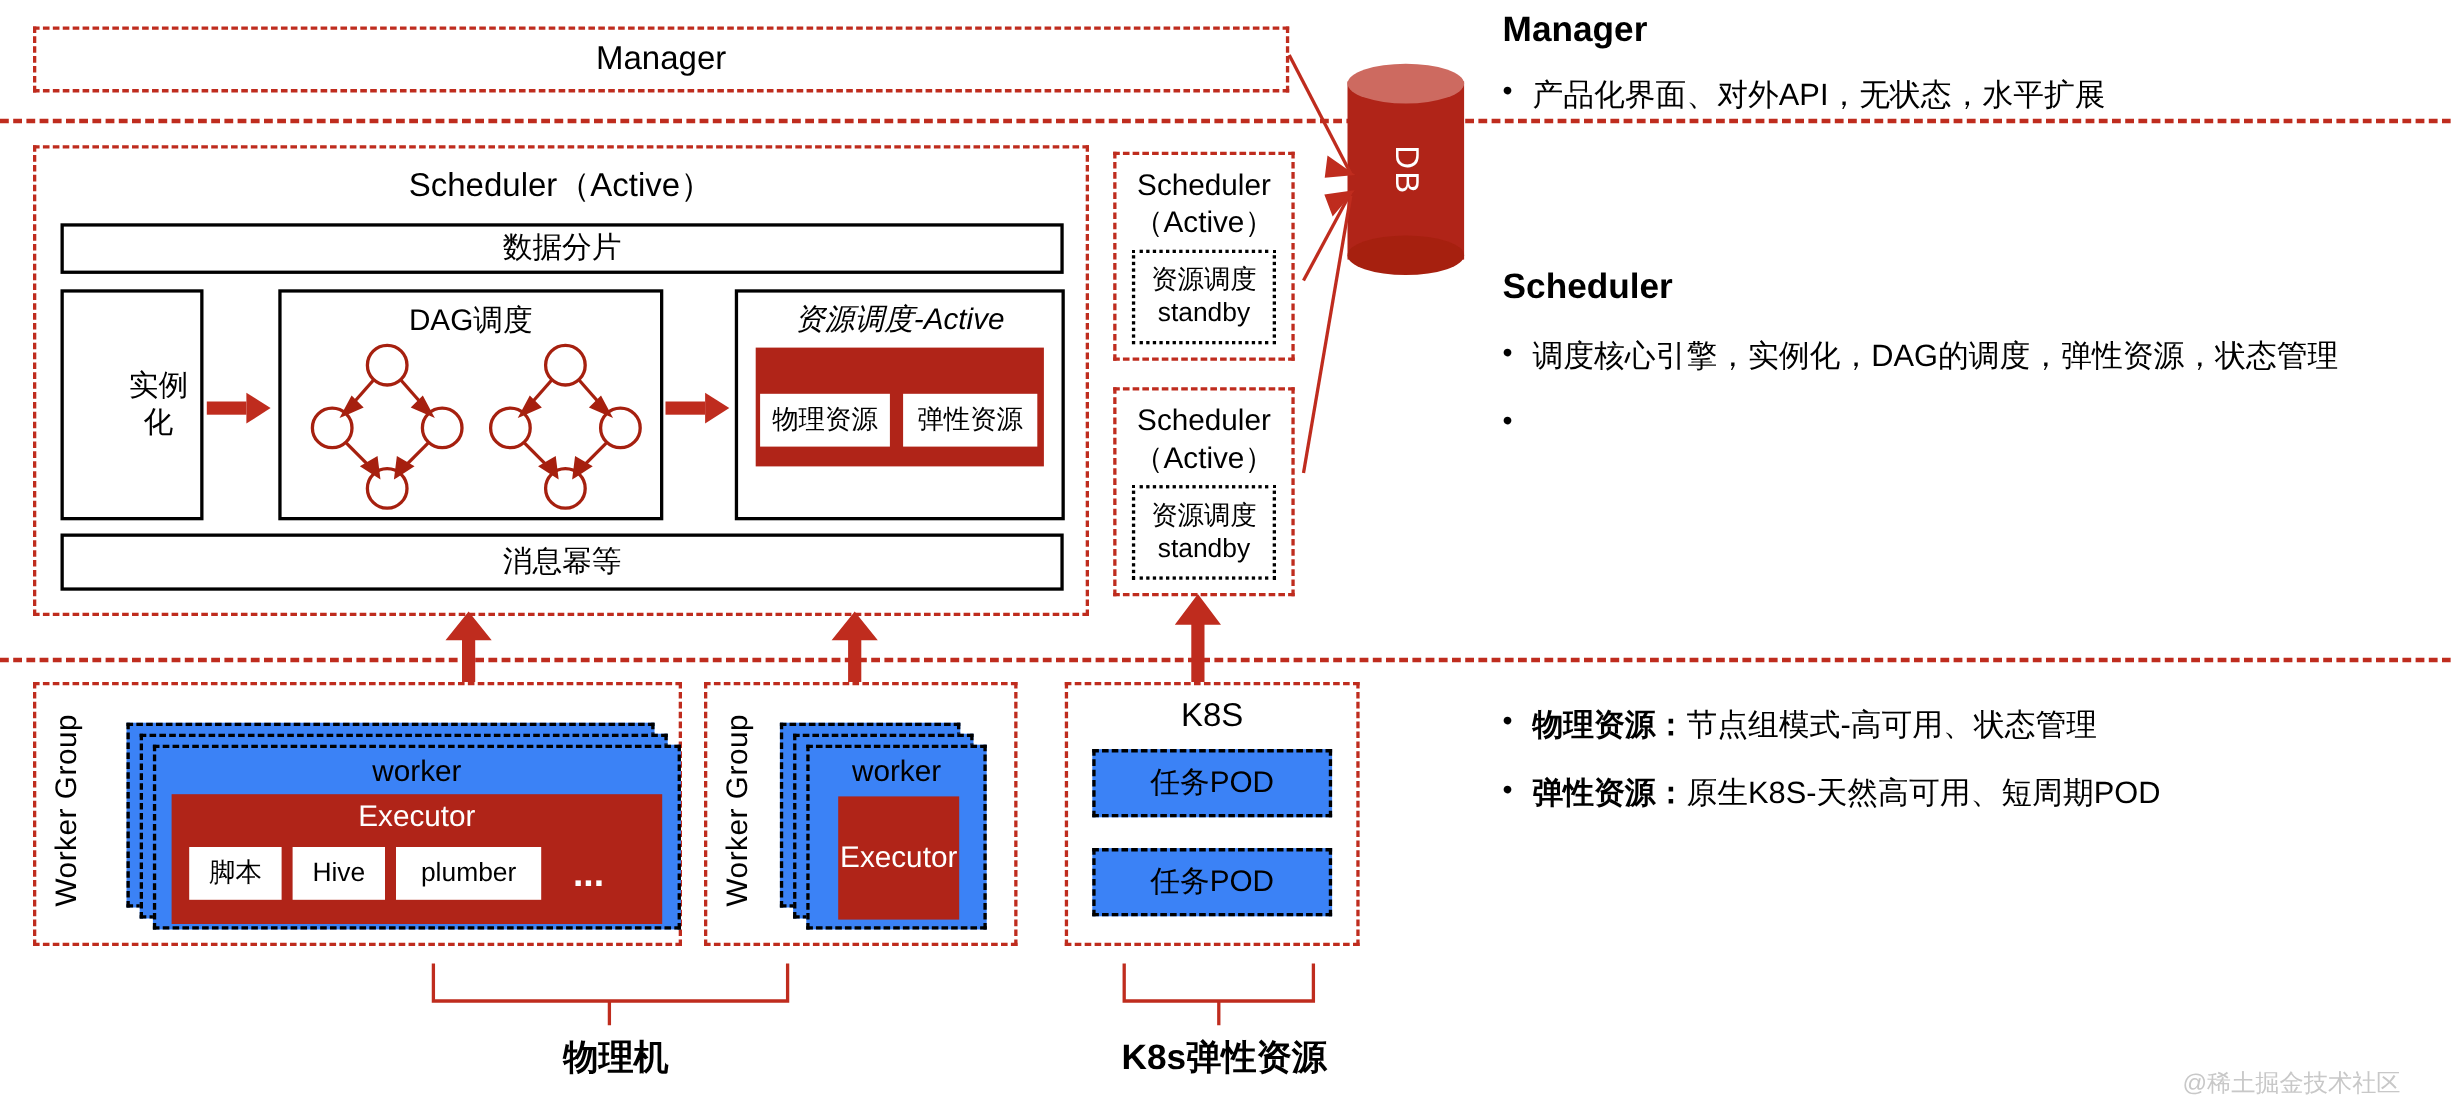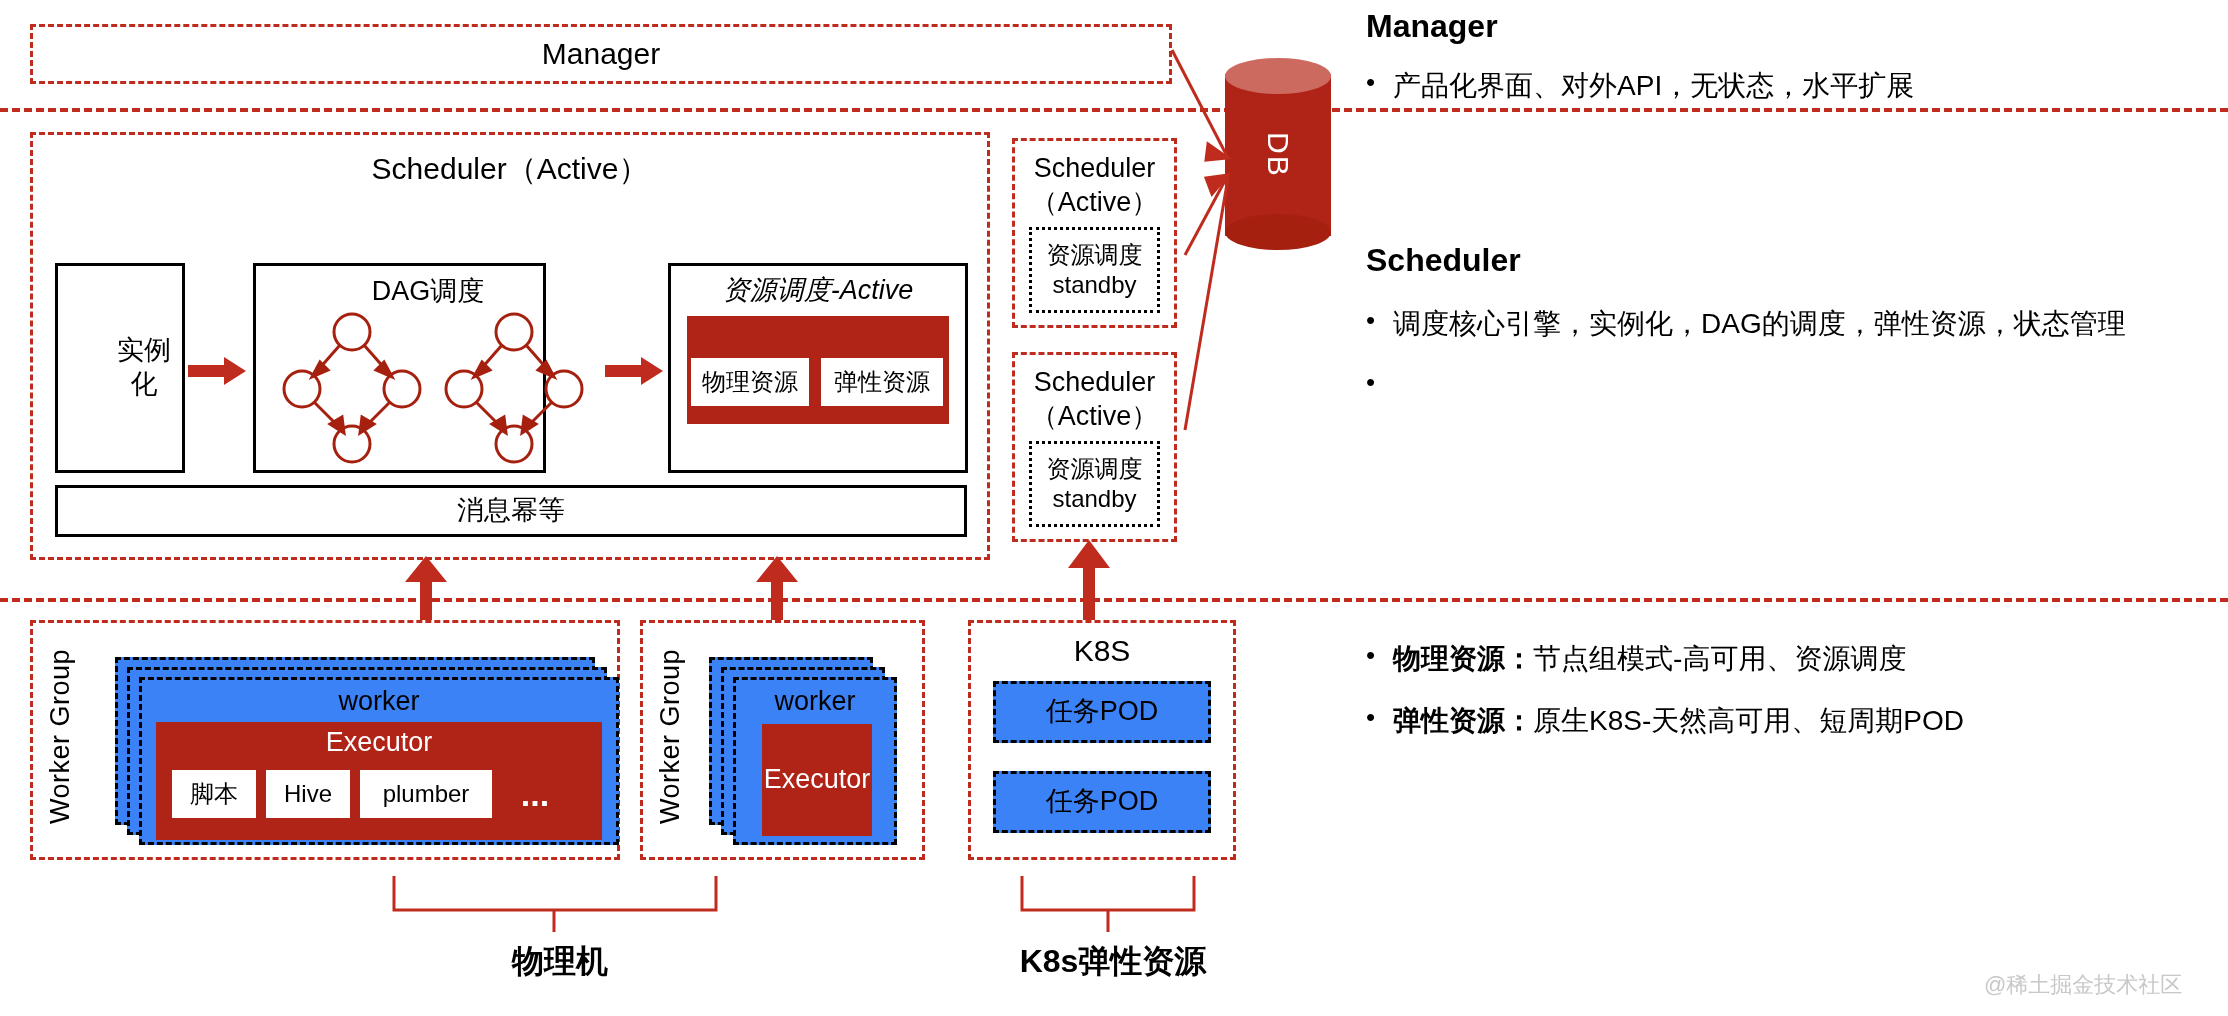--- a/index.html
+++ b/index.html
@@ -76,33 +76,36 @@
     <polygon points="1228,175 1206,178 1212,194"></polygon>
     <line x1="1185" y1="430" x2="1228" y2="178"></line>
   </g>
 </svg>
 
 <div class="abs redbox" style="left:30px;top:132px;width:960px;height:428px;">
   <div class="abs ctr" style="left:0;top:12px;width:954px;height:44px;">
     <span class="lbl-lg">Scheduler（Active）</span>
   </div>
 
+  <div class="abs blackbox ctr" style="left:22px;top:68px;width:912px;height:46px;">
+    <span class="lbl">数据分片</span>
+  </div>
 
   <div class="abs blackbox ctr" style="left:22px;top:128px;width:130px;height:210px;padding-left:48px;">
     <span class="lbl">实例化</span>
   </div>
 
   <svg style="left:155px;top:222px;width:60px;height:30px;">
     <g fill="#BF2C1E">
       <rect x="0" y="8" width="36" height="12"></rect>
       <polygon points="36,0 58,14 36,28"></polygon>
     </g>
   </svg>
 
-  <div class="abs blackbox" style="left:220px;top:128px;width:293px;height:210px;">
+  <div class="abs blackbox" style="left:220px;top:128px;width:350px;height:210px;">
     <div class="abs ctr" style="left:0;top:8px;width:344px;height:36px;">
       <span class="lbl">DAG调度</span>
     </div>
     <svg style="left:18px;top:48px;width:160px;height:150px;">
       <g stroke="#A6200F" stroke-width="3" fill="none">
         <circle cx="78" cy="18" r="18"></circle>
           <circle cx="28" cy="75" r="18"></circle>
         <circle cx="128" cy="75" r="18"></circle>
           <circle cx="78" cy="130" r="18"></circle>
       </g>
@@ -297,21 +300,21 @@
   </div>
   <div class="rbullet">
     <span class="dot">•</span>
   </div>
 </div>
 
 <div class="abs" style="left:1366px;top:640px;width:840px;height:180px;">
   <div class="rbullet" style="margin-bottom:24px;">
     <span class="dot">•</span>
     <span>
-      <span class="bold">物理资源：</span><span>节点组模式-高可用、资源调度</span>
+      <span class="bold">物理资源：</span><span>节点组模式-高可用、状态管理</span>
     </span>
   </div>
   <div class="rbullet">
     <span class="dot">•</span>
     <span>
       <span class="bold">弹性资源：</span><span>原生K8S-天然高可用、短周期POD</span>
     </span>
   </div>
 </div>
 

